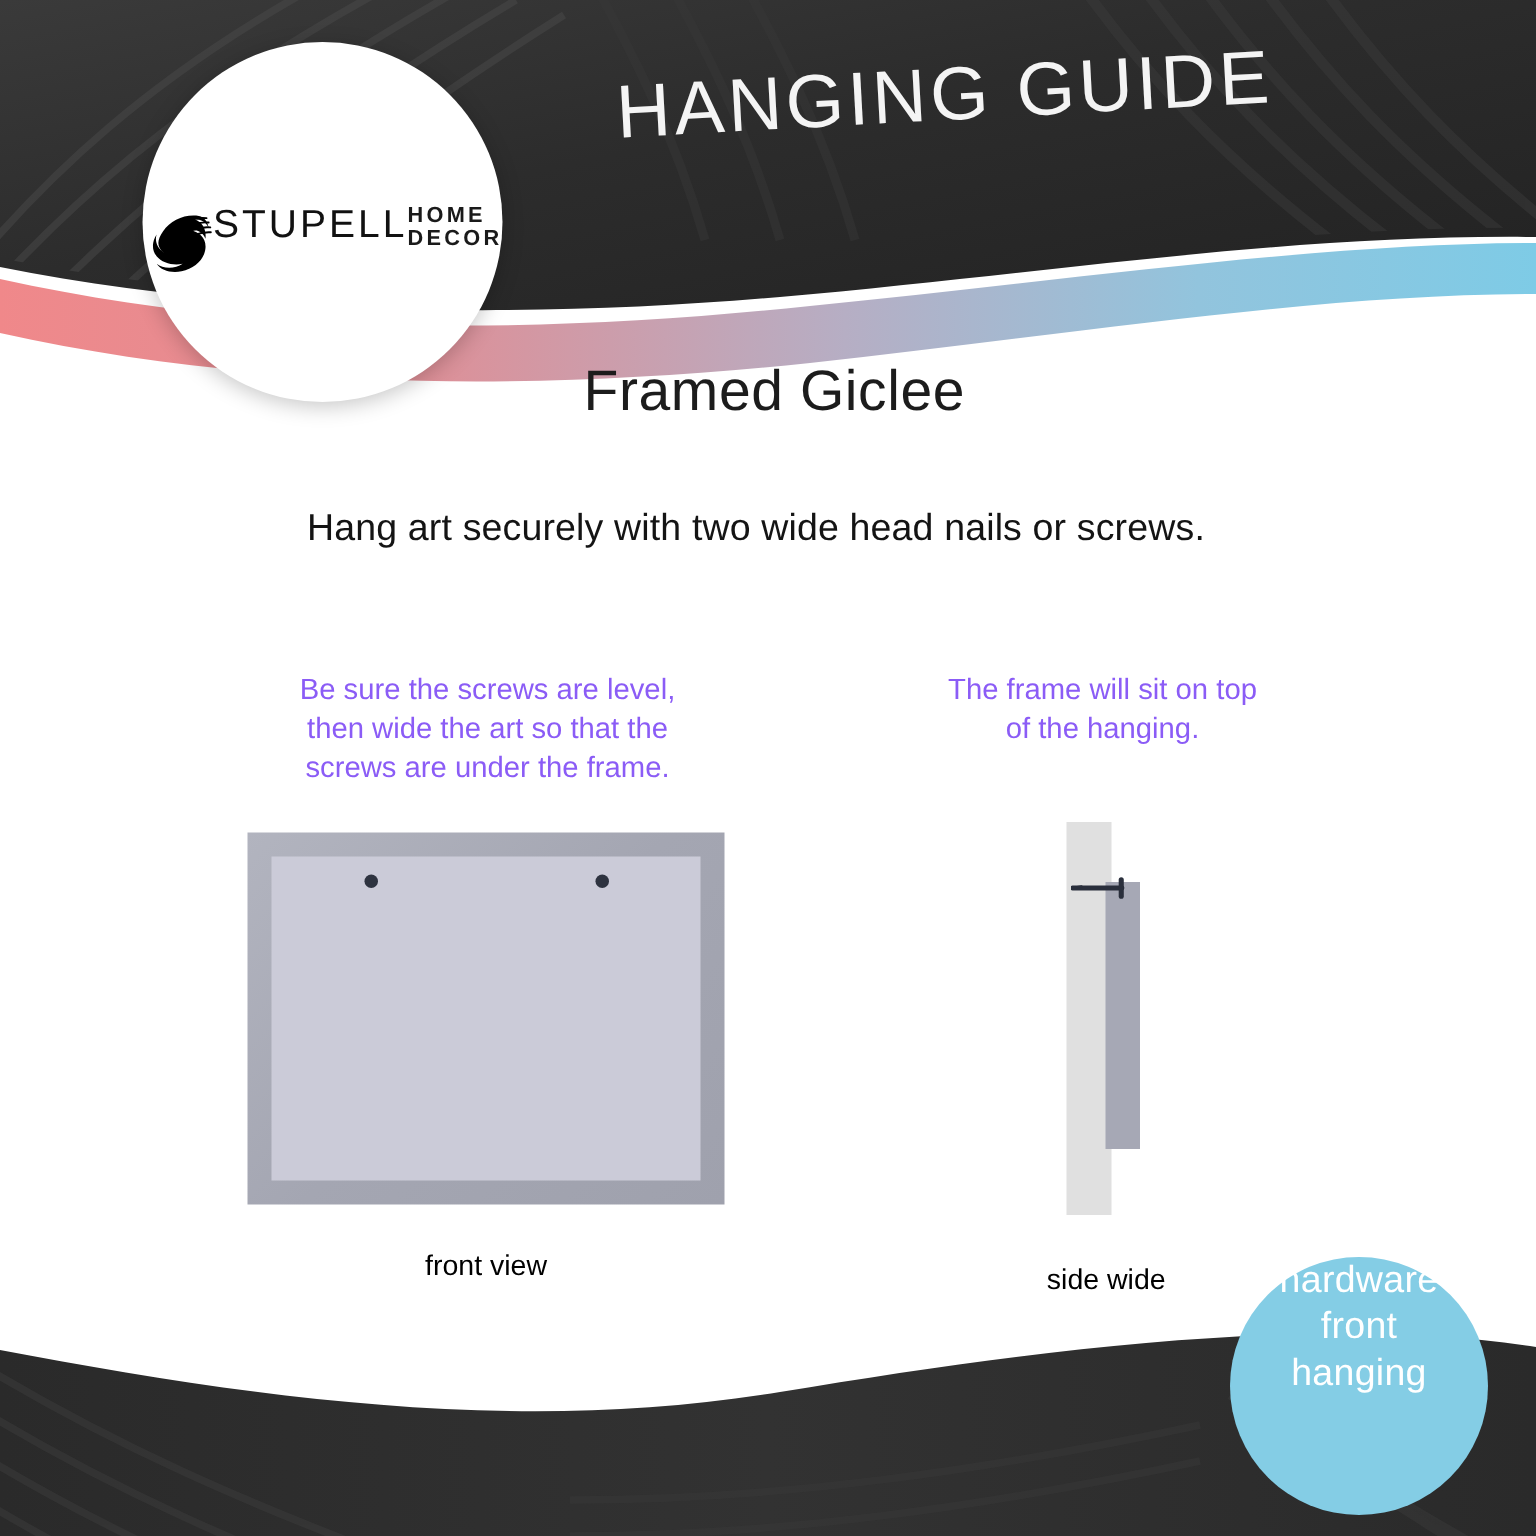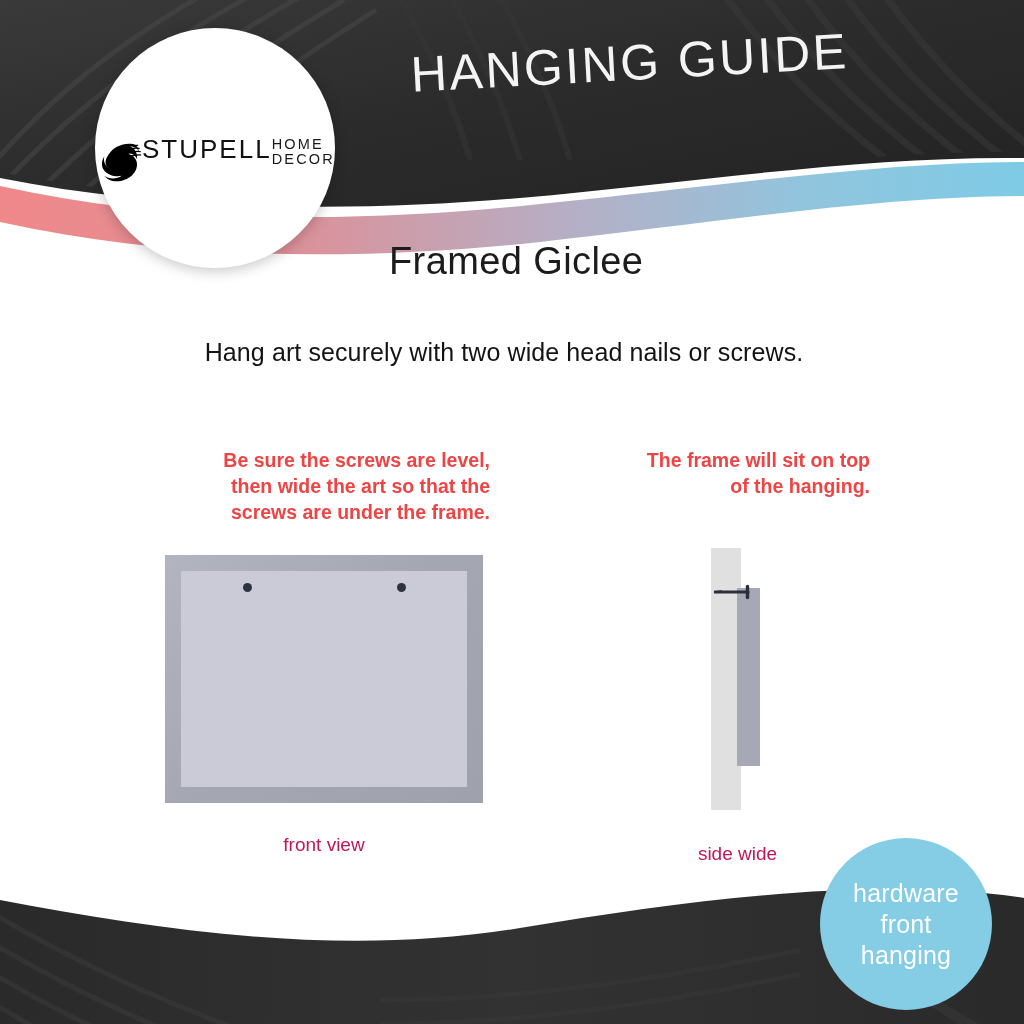--- a/index.html
+++ b/index.html
@@ -61,21 +61,21 @@
     color: #111111;
     font-weight: 400;
     margin-top: 2px;
     line-height: 1;
   }
   #logo-sub {
     font-family: "Liberation Sans", sans-serif;
     font-size: 14.5px;
     letter-spacing: 2.2px;
     color: #1a1a1a;
-    font-weight: 400;
+    font-weight: 700;
     margin-top: 7px;
     line-height: 1;
   }
 
   
   #header-title {
     position: absolute;
     left: 370px;
     top: 48px;
     width: 520px;
@@ -114,25 +114,25 @@
     font-size: 25px;
     font-weight: 400;
     color: #141414;
     letter-spacing: 0.1px;
     z-index: 5;
   }
 
   
   .caption {
     position: absolute;
-    text-align: right;
+    text-align: center;
     font-size: 19.5px;
     line-height: 26px;
-    color: #ef4444;
-    font-weight: 700;
+    color: #8b5cf6;
+    font-weight: 400;
     z-index: 5;
   }
   #caption-front { left: 160px; top: 447px; width: 330px; }
   #caption-side  { left: 600px; top: 447px; width: 270px; }
 
   
   #front-view-diagram {
     position: absolute;
     left: 165px;
     top: 555px;
@@ -196,41 +196,41 @@
     top: 36px;
     width: 42px;
     height: 16px;
   }
 
   
   .view-label {
     position: absolute;
     text-align: center;
     font-size: 19px;
-    color: #be185d;
+    color: #000000;
     font-weight: 400;
     z-index: 5;
   }
   #label-front-view { left: 185px; top: 834px; width: 278px; }
   #label-side-view  { left: 645px; top: 843px; width: 185px; }
 
   
   #hardware-badge {
     position: absolute;
     left: 820px;
     top: 838px;
     width: 172px;
     height: 172px;
     border-radius: 50%;
     background: #84cde5;
     z-index: 7;
     display: flex;
     flex-direction: column;
     align-items: center;
-    justify-content: center;
+    justify-content: flex-start;
   }
   .badge-line {
     color: #ffffff;
     font-size: 25px;
     font-weight: 400;
     line-height: 31px;
     letter-spacing: 0.2px;
   }
 </style>
 </head>

